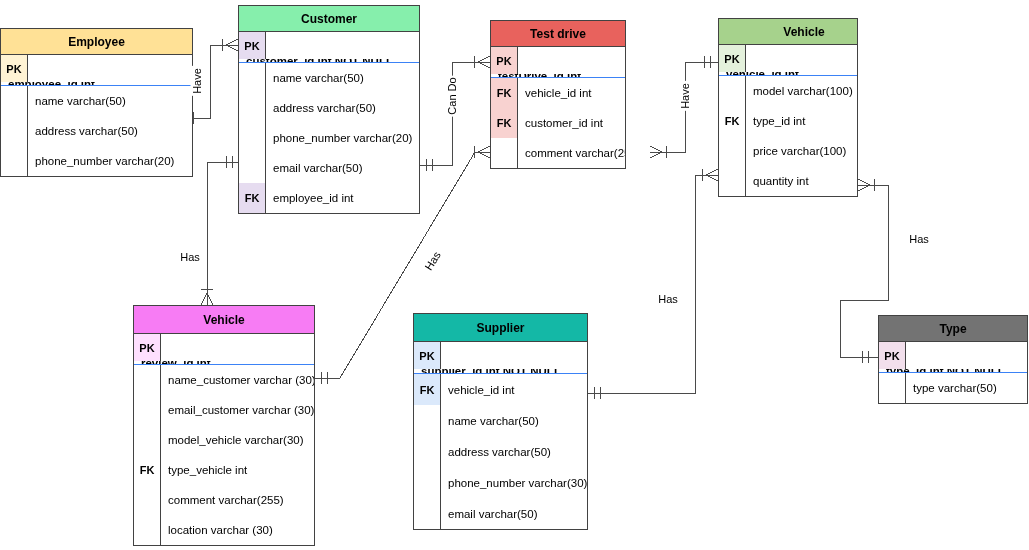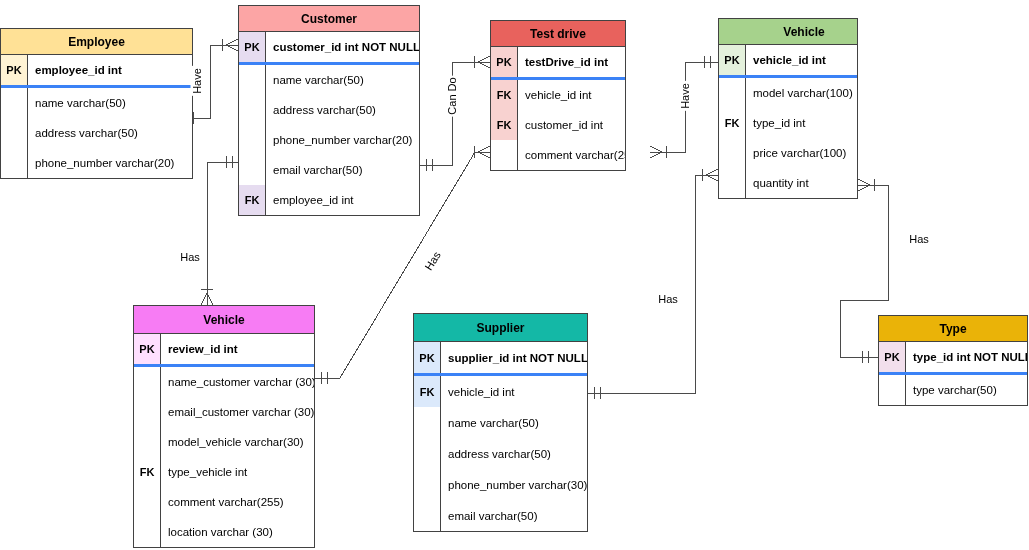--- a/index.html
+++ b/index.html
@@ -20,21 +20,21 @@
   .supplier .trow{height:31px;}
   .kc{
     flex:0 0 27px;width:27px;border-right:1px solid #424242;display:flex;
     align-items:center;justify-content:center;font-weight:bold;font-size:11px;
     box-sizing:border-box;
   }
   .tc{
     flex:1;display:flex;align-items:center;padding:0 4px 0 7px;
     white-space:nowrap;overflow:hidden;
   }
-  .trow.pk{border-bottom:3px solid #3b82f6;}
+  .trow.pk{border-bottom:1px solid #3b82f6;flex-direction:column;}
   .trow.pk .tc{font-weight:bold;}
   .employee  .kc.t{background:#fff3d4;}
   .customer  .kc.t{background:#e6dcf0;}
   .testdrive .kc.t{background:#f8d2d0;}
   .vehicle   .kc.t{background:#e4f1dc;}
   .review    .kc.t{background:#fedffe;}
   .supplier  .kc.t{background:#dbe9fb;}
   .type      .kc.t{background:#f2dfec;}
   .rel-label{
     position:absolute;z-index:3;background:#ffffff;font-size:11px;color:#000;
@@ -133,21 +133,21 @@
       <div class="kc"></div>
       <div class="tc">address varchar(50)</div>
     </div>
     <div class="trow">
       <div class="kc"></div>
       <div class="tc">phone_number  varchar(20)</div>
     </div>
   </div>
 
   <div class="table customer" style="left:238px;top:5px;width:182px;">
-    <div class="thead" style="background-color: #fca5a5;">Customer</div>
+    <div class="thead" style="background-color: #86efac;">Customer</div>
     <div class="trow pk">
       <div class="kc t">PK</div>
       <div class="tc">customer_id int NOT NULL</div>
     </div>
     <div class="trow">
       <div class="kc"></div>
       <div class="tc">name varchar(50)</div>
     </div>
     <div class="trow">
       <div class="kc"></div>
@@ -265,21 +265,21 @@
       <div class="kc"></div>
       <div class="tc">phone_number varchar(30)</div>
     </div>
     <div class="trow">
       <div class="kc"></div>
       <div class="tc">email varchar(50)</div>
     </div>
   </div>
 
   <div class="table type" style="left:878px;top:315px;width:150px;">
-    <div class="thead" style="background-color: #eab308;">Type</div>
+    <div class="thead" style="background-color: #737373;">Type</div>
     <div class="trow pk">
       <div class="kc t">PK</div>
       <div class="tc">type_id int NOT NULL</div>
     </div>
     <div class="trow">
       <div class="kc"></div>
       <div class="tc">type varchar(50)</div>
     </div>
   </div>
 

